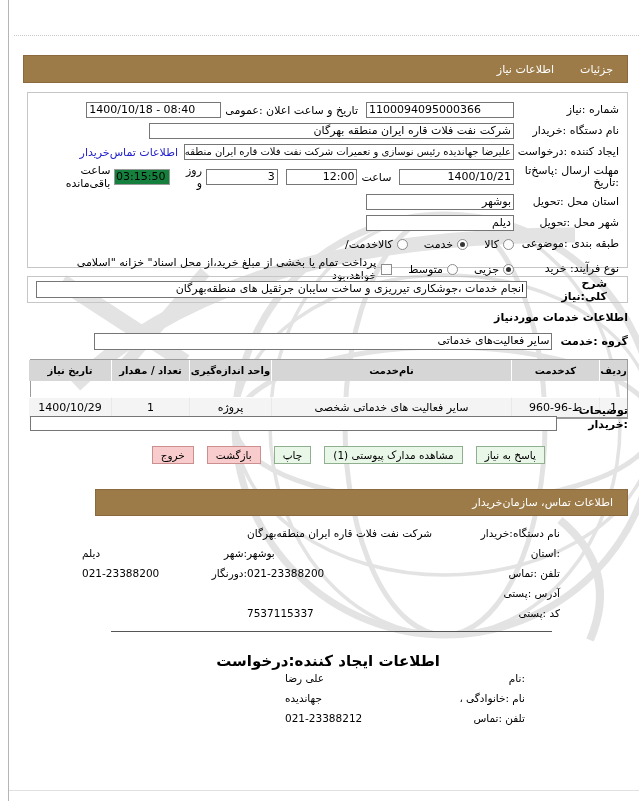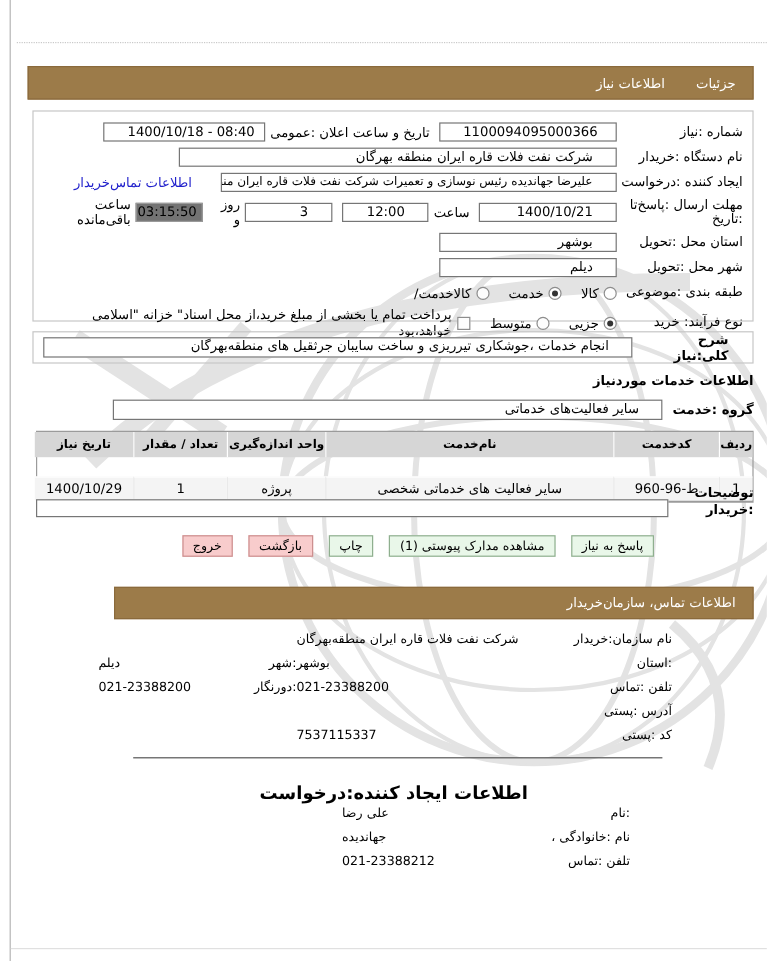--- a/index.html
+++ b/index.html
@@ -22,27 +22,27 @@
     font-size:11px;
   }
   .tabbar { left:23px; top:55px; width:605px; height:28px; }
   .bar2   { left:95px; top:489px; width:533px; height:27px; }
   .tab { cursor:default; }
 
   
   .box1 { left:27px; top:92px; width:601px; height:176px; border:1px solid #c6c6c6; background:transparent; padding:8px 8px 0 8px; }
   .frow { display:flex; align-items:center; margin-bottom:3px; min-height:18px; }
   .lbl  { width:105px; flex:none; line-height:12px; }
-  .inp  { border:1px solid #767676; background:#fff; height:16px; line-height:14px; padding:0 19px; overflow:hidden; white-space:nowrap; }
+  .inp  { border:1px solid #767676; background:#fff; height:16px; line-height:14px; padding:0 2px; overflow:hidden; white-space:nowrap; }
   .w148 { width:148px; } .w135 { width:135px; } .w365 { width:365px; }
   .w330 { width:330px; font-size:10px; } .w120 { width:120px; } .w75 { width:75px; }
   .gap  { width:8px; flex:none; } .gap4 { width:4px; flex:none; }
   .ltr  { direction:ltr; text-align:left; }
-  .link { color:#2222cc; margin-right:24px; cursor:pointer; }
-  .countdown { background:#737373; border:1px solid #9a9a9a; height:16px; line-height:14px; padding:0 4px; width:56px; text-align:center; }
+  .link { color:#2222cc; margin-right:6px; cursor:pointer; }
+  .countdown { background:#15803d; border:1px solid #9a9a9a; height:16px; line-height:14px; padding:0 4px; width:56px; text-align:center; }
 
   .radio { width:11px; height:11px; border:1px solid #8d8d8d; border-radius:50%; background:#fdfdfd; display:inline-block; position:relative; flex:none; margin-left:4px; }
   .radio.checked::after { content:""; position:absolute; left:2px; top:2px; right:2px; bottom:2px; background:#333; border-radius:50%; }
   .checkbox { width:11px; height:11px; border:1px solid #8d8d8d; background:#fdfdfd; display:inline-block; flex:none; margin-left:5px; }
   .ropt { margin-left:16px; }
 
   
   .box2 { left:27px; top:276px; width:601px; height:27px; border:1px solid #c6c6c6; display:flex; align-items:center; padding:0 20px 0 8px; }
   .bold { font-weight:bold; }
   .desc-inp { width:512px; height:17px; margin-right:8px; }
@@ -226,21 +226,21 @@
   <button class="btn pink">بازگشت</button>
   <button class="btn pink">خروج</button>
 </div>
 
 <div class="layer brownbar bar2">
   <span>اطلاعات تماس، سازمان‌خریدار</span>
 </div>
 
 <div class="layer contact">
   <div class="crow">
-    <span class="clbl1">نام سازمان:خریدار</span>
+    <span class="clbl1">نام دستگاه:خریدار</span>
     <span class="cval1">شرکت نفت فلات قاره ایران منطقه‌بهرگان</span>
   </div>
   <div class="crow">
     <span class="clbl1">:استان</span>
     <span class="cval1">بوشهر</span>
     <span class="clbl2">:شهر</span>
     <span class="cval2">دیلم</span>
   </div>
   <div class="crow">
     <span class="clbl1">تلفن :تماس</span>

